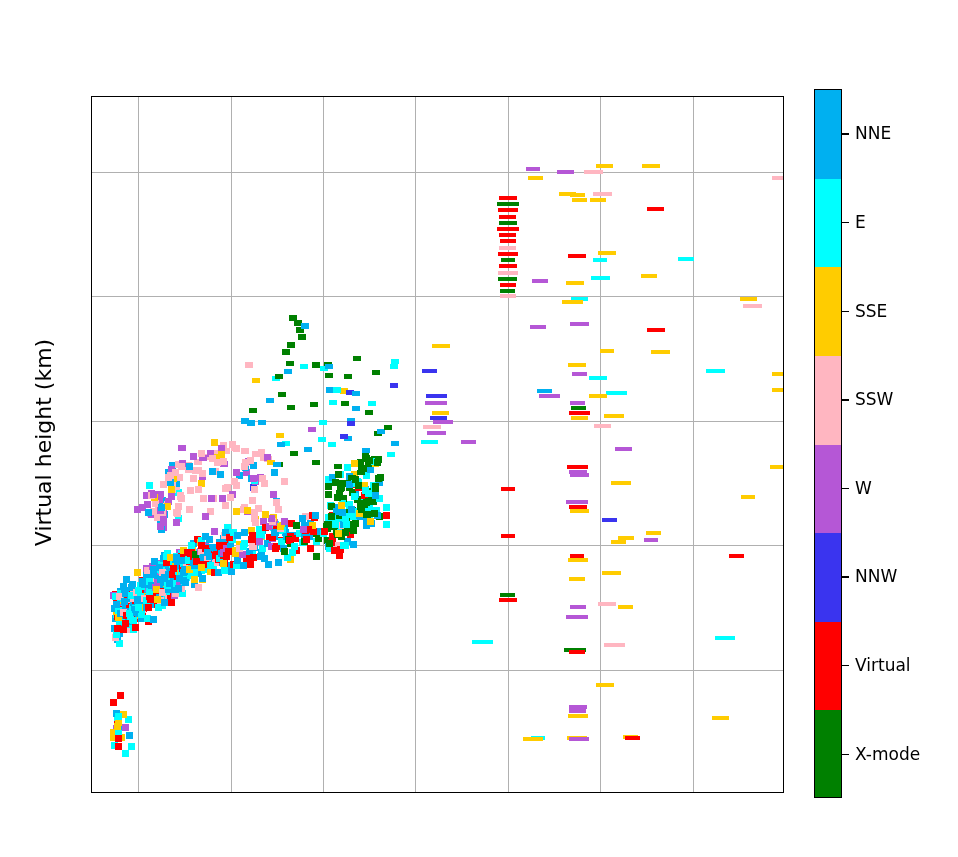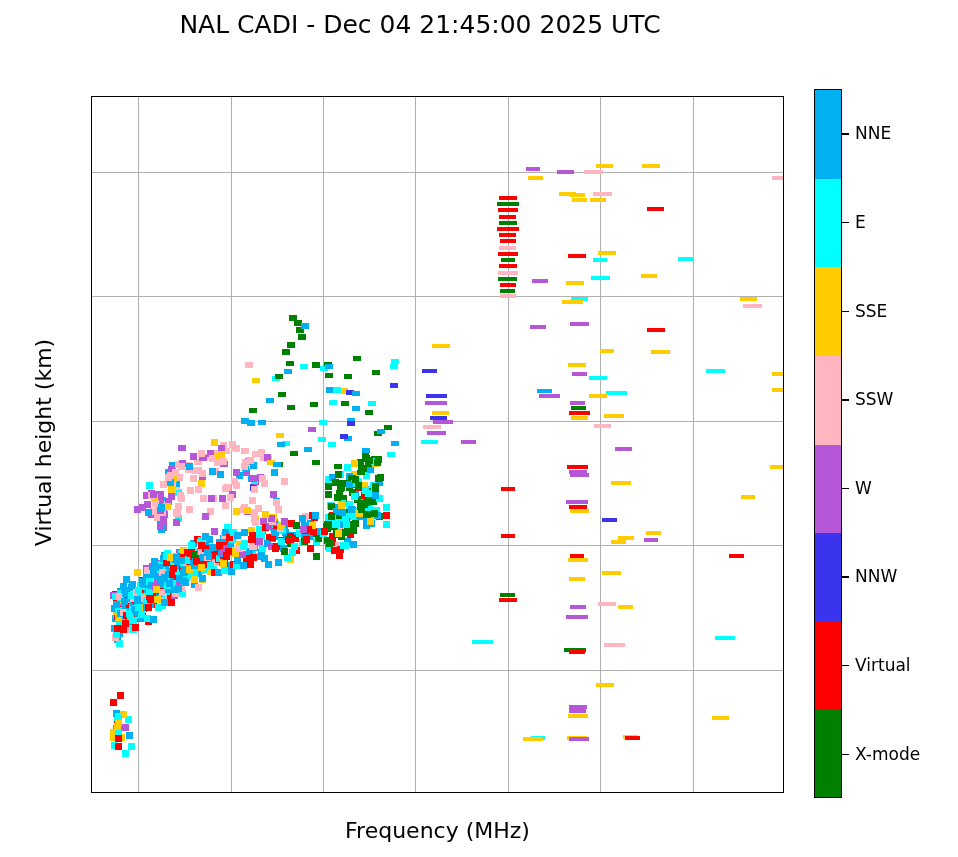--- a/index.html
+++ b/index.html
@@ -49,21 +49,20 @@
   #cbar-title{
     position:absolute; left:780px; top:430px; width:380px; text-align:center;
     font-size:22px; color:#000; transform:rotate(-90deg); transform-origin:center center;
   }
 </style>
 </head>
 <body>
 
 <div id="root">
 
-  <div id="title">NAL CADI - Dec 04 21:45:00 2025 UTC</div>
 
   <div id="plot">
     <div id="gridlayer">
         <div class="gridline v" style="left: 46.2px;"></div>
         <div class="gridline v" style="left: 138.6px;"></div>
         <div class="gridline v" style="left: 231px;"></div>
         <div class="gridline v" style="left: 323.4px;"></div>
         <div class="gridline v" style="left: 415.8px;"></div>
         <div class="gridline v" style="left: 508.2px;"></div>
         <div class="gridline v" style="left: 600.6px;"></div>
@@ -1235,21 +1234,20 @@
         <div class="xtick minor" style="left: 92.4px;"></div>
         <div class="xtick minor" style="left: 184.8px;"></div>
         <div class="xtick minor" style="left: 277.2px;"></div>
         <div class="xtick minor" style="left: 369.6px;"></div>
         <div class="xtick minor" style="left: 462px;"></div>
         <div class="xtick minor" style="left: 554.4px;"></div>
         <div class="xtick minor" style="left: 646.8px;"></div>
       </div>
   </div>
 
-  <div id="xaxis-title">Frequency (MHz)</div>
   <div id="yaxis-title">Virtual height (km)</div>
 
   <div id="cbar">
       <div class="cseg" style="top: 0px; height: 89.22px; background: rgb(0, 176, 240);"></div>
       <div class="cseg" style="top: 88.63px; height: 89.22px; background: rgb(0, 255, 255);"></div>
       <div class="cseg" style="top: 177.25px; height: 89.22px; background: rgb(255, 204, 0);"></div>
       <div class="cseg" style="top: 265.88px; height: 89.22px; background: rgb(255, 182, 193);"></div>
       <div class="cseg" style="top: 354.5px; height: 89.22px; background: rgb(181, 87, 214);"></div>
       <div class="cseg" style="top: 443.13px; height: 89.22px; background: rgb(58, 52, 239);"></div>
       <div class="cseg" style="top: 531.75px; height: 89.22px; background: rgb(255, 0, 0);"></div>

